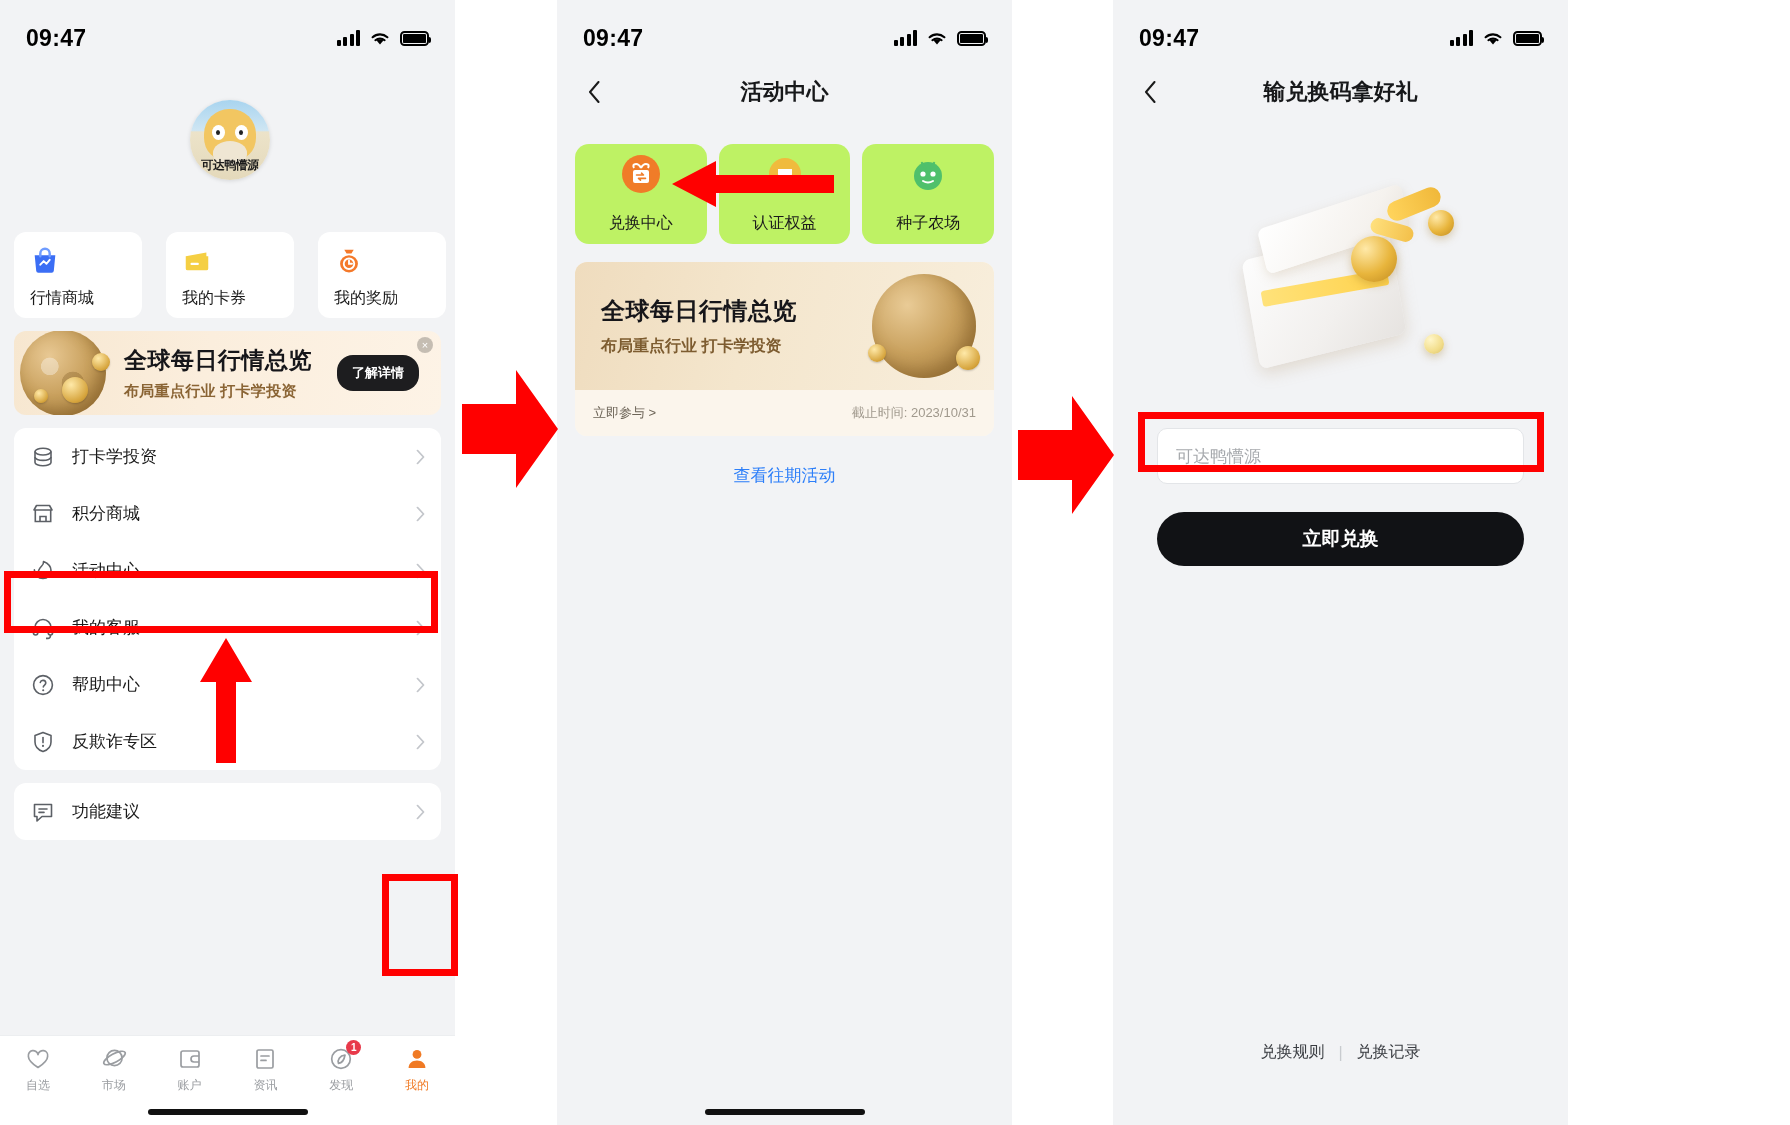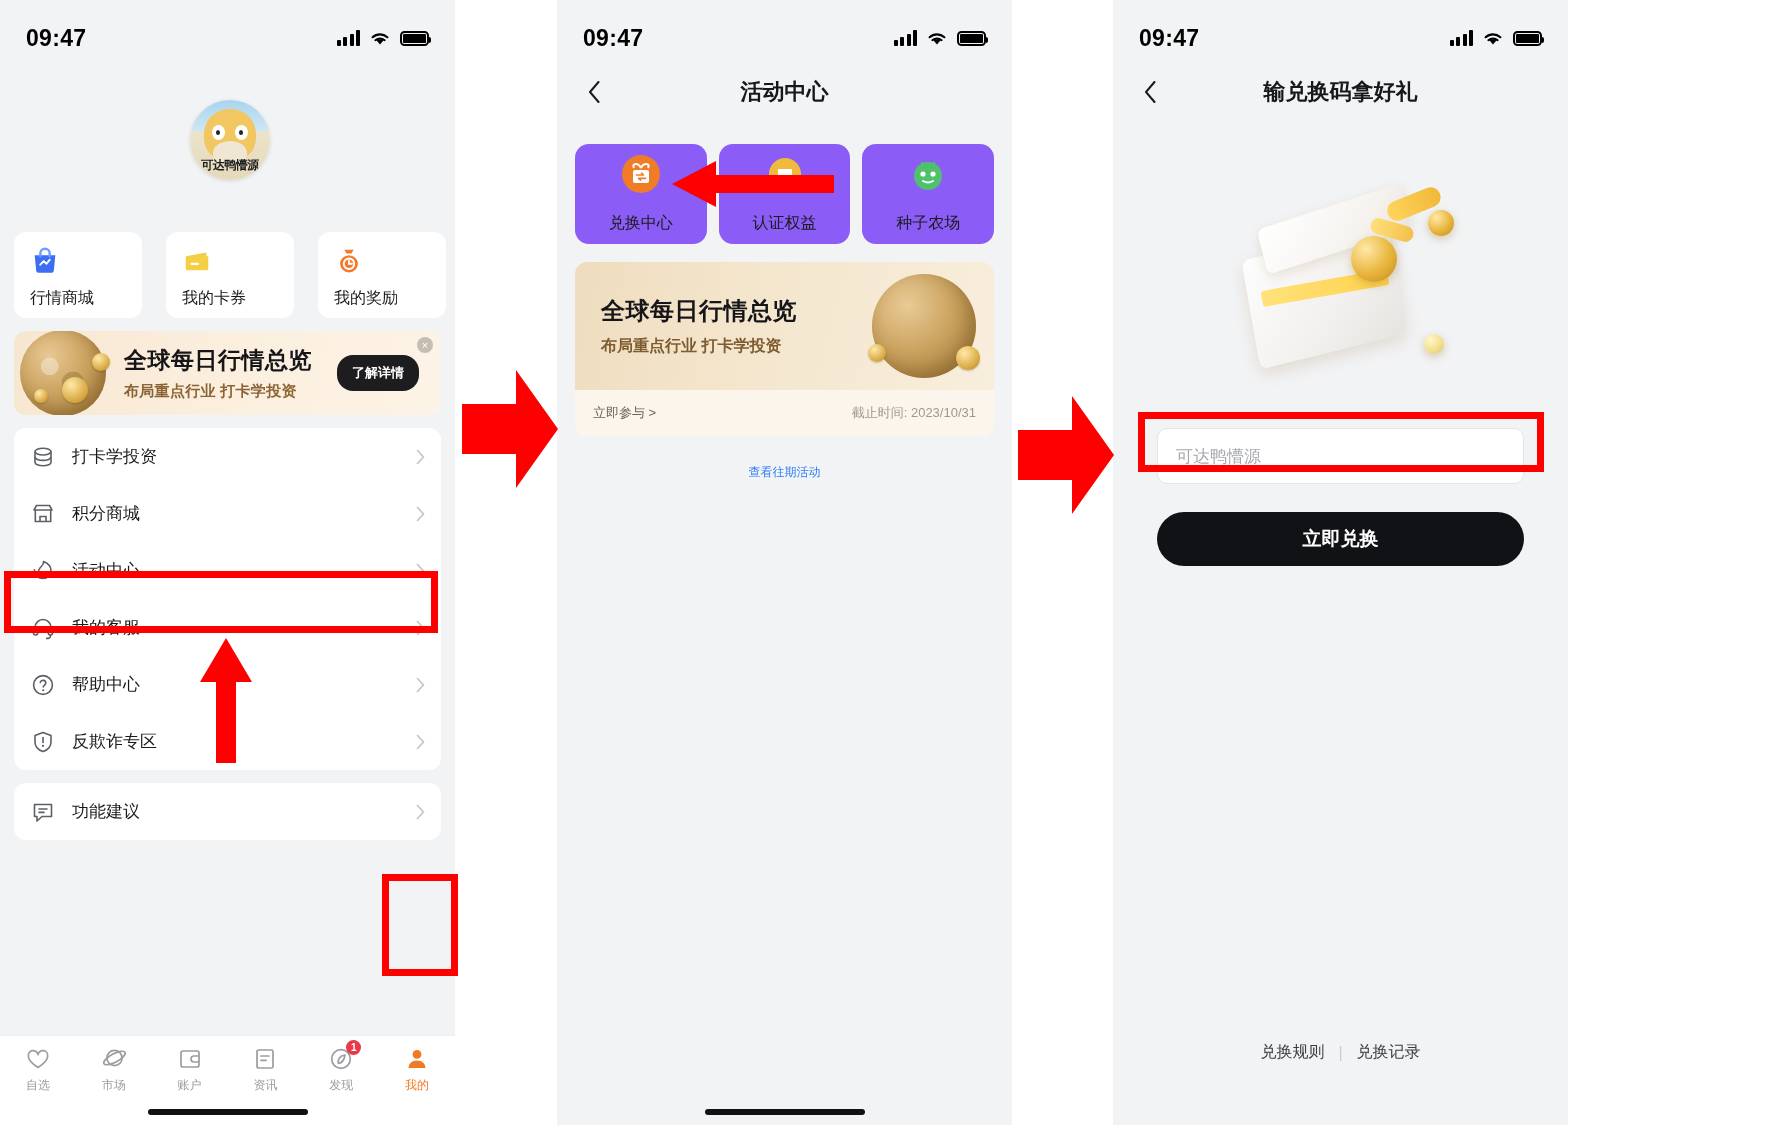--- a/index.html
+++ b/index.html
@@ -158,21 +158,21 @@
     border-radius:8px; padding:0 3px; font-weight:600;
   }
   .home-ind {
     position:absolute; bottom:10px; left:50%; transform:translateX(-50%);
     width:160px;height:6px;border-radius:3px;background:#111;
   }
 
   
   .act-row { display:flex; gap: 12px; padding: 0 18px; margin-top: 22px; }
   .act-card {
-    flex:1; height: 100px; background:#8b5cf6; border-radius:14px;
+    flex:1; height: 100px; background:#bef264; border-radius:14px;
     display:flex; flex-direction:column; align-items:center; justify-content:center; gap:20px;
   }
   .act-ico { width:38px;height:38px;border-radius:50%; position:relative;}
   .act-lab { font-size:16px; color:#1b1b1b; font-weight:500; }
 
   .act-banner {
     margin: 18px 18px 0 18px; border-radius: 12px; overflow:hidden; background:#fdf8f0;
   }
   .ab-top {
     height: 128px; position:relative;
@@ -187,21 +187,21 @@
     background: radial-gradient(circle at 34% 30%, #e9cb96 0%, #c9a15e 48%, #9c7438 100%);
     box-shadow: inset -7px -7px 16px rgba(120,85,30,.45);
   }
   .ab-bot {
     height: 46px; display:flex; align-items:center; justify-content:space-between;
     padding: 0 18px; background:#fbf5ec;
   }
   .ab-join { font-size:13px; color:#6d6558; }
   .ab-dead { font-size:13px; color:#a0998d; }
   .view-past {
-    text-align:center; margin-top: 28px; font-size:12px; color:#2d7ff9; font-weight:500;
+    text-align:center; margin-top: 28px; font-size:17px; color:#2d7ff9; font-weight:500;
   }
 
   
   .gift-wrap {
     height: 300px; display:flex; align-items:center; justify-content:center;
     position:relative; margin-top: 6px;
   }
   .gift-box {
     position:relative; width: 215px; height: 180px;
   }

